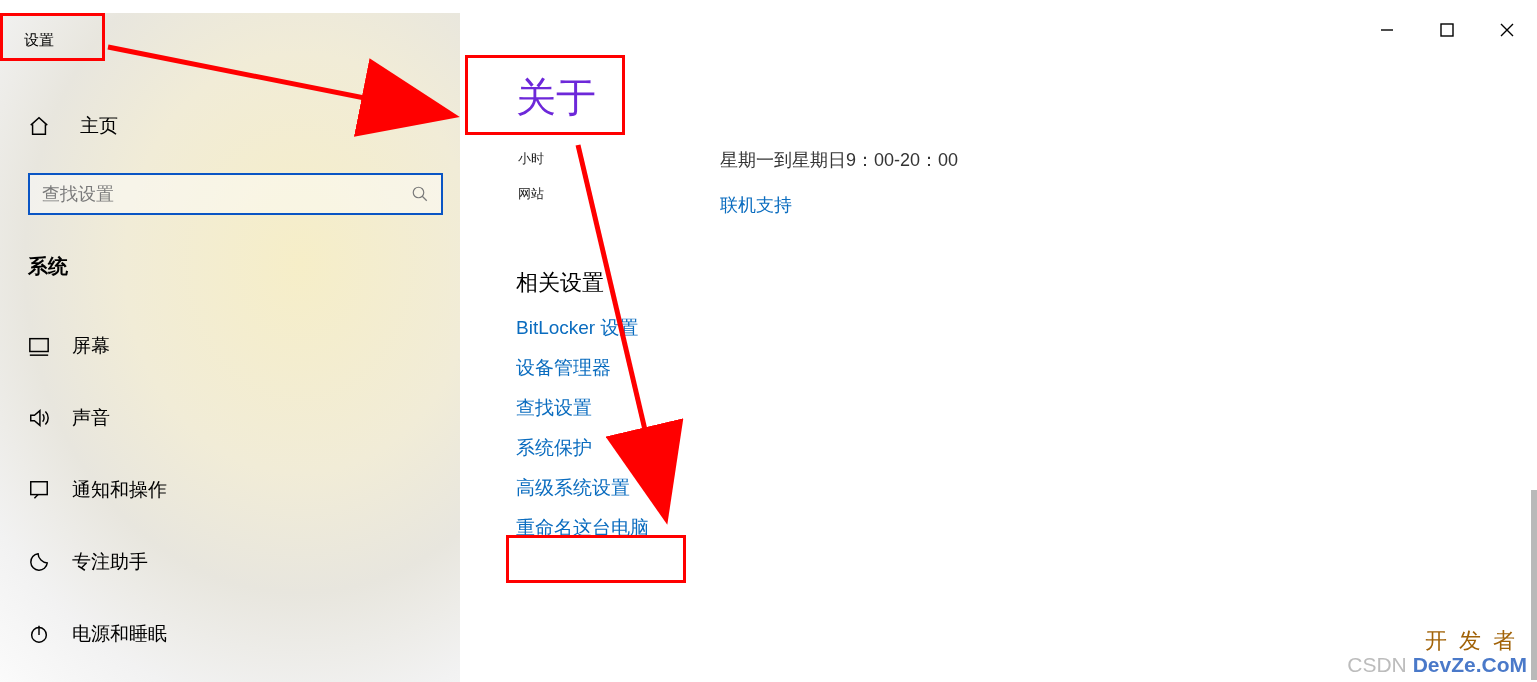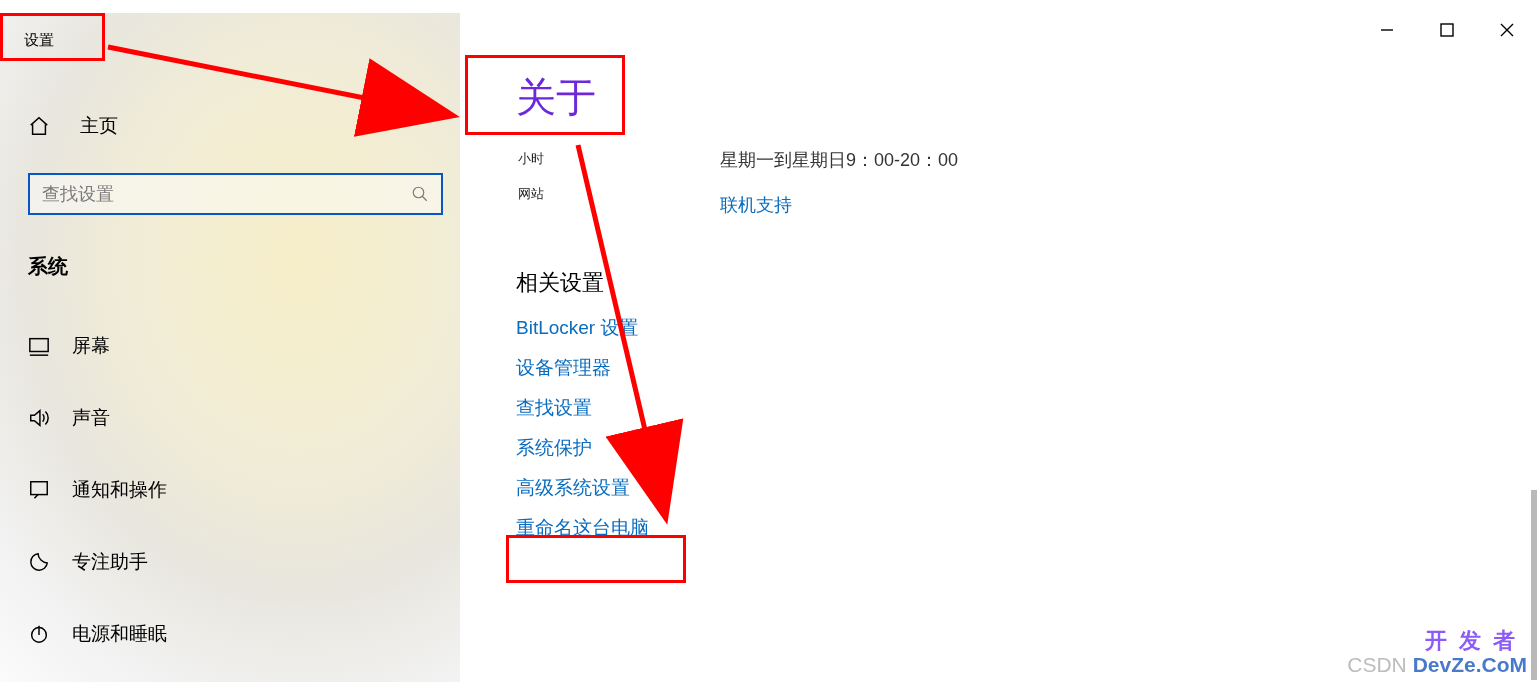--- a/index.html
+++ b/index.html
@@ -35,21 +35,21 @@
   .kv-val-site  { top:193px; }
   .link { color:#0a6cbf; cursor:default; }
   .rel-title { position:absolute; left:56px; top:268px; font-size:22px; font-weight:500; color:#000; }
   .rel-links { position:absolute; left:56px; top:315px; display:flex; flex-direction:column; gap:14px; font-size:19px; }
   .box-r3 { position:absolute; left:46px; top:535px; width:180px; height:48px; border:3px solid #ff0000; }
 
   .annot { position:absolute; left:0; top:0; width:1537px; height:682px; pointer-events:none; }
 
   .scrollbar { position:absolute; right:0; top:490px; width:6px; height:190px; background:#b9b9b9; }
   .watermark { position:absolute; right:10px; bottom:6px; text-align:right; line-height:1.1; }
-  .wm1 { font-size:22px; letter-spacing:12px; color:#8b5cf6; font-weight:700; }
+  .wm1 { font-size:22px; letter-spacing:12px; color:#a16207; font-weight:400; }
   .wm2 { font-size:21px; color:#bcbcbc;margin-left:15px; }
   .wm2 b { color:#4a79c9; font-weight:600; }
 </style>
 </head>
 <body>
 
 <div class="sidebar">
   <div class="app-title">设置</div>
   <div class="box-r1"></div>
 

